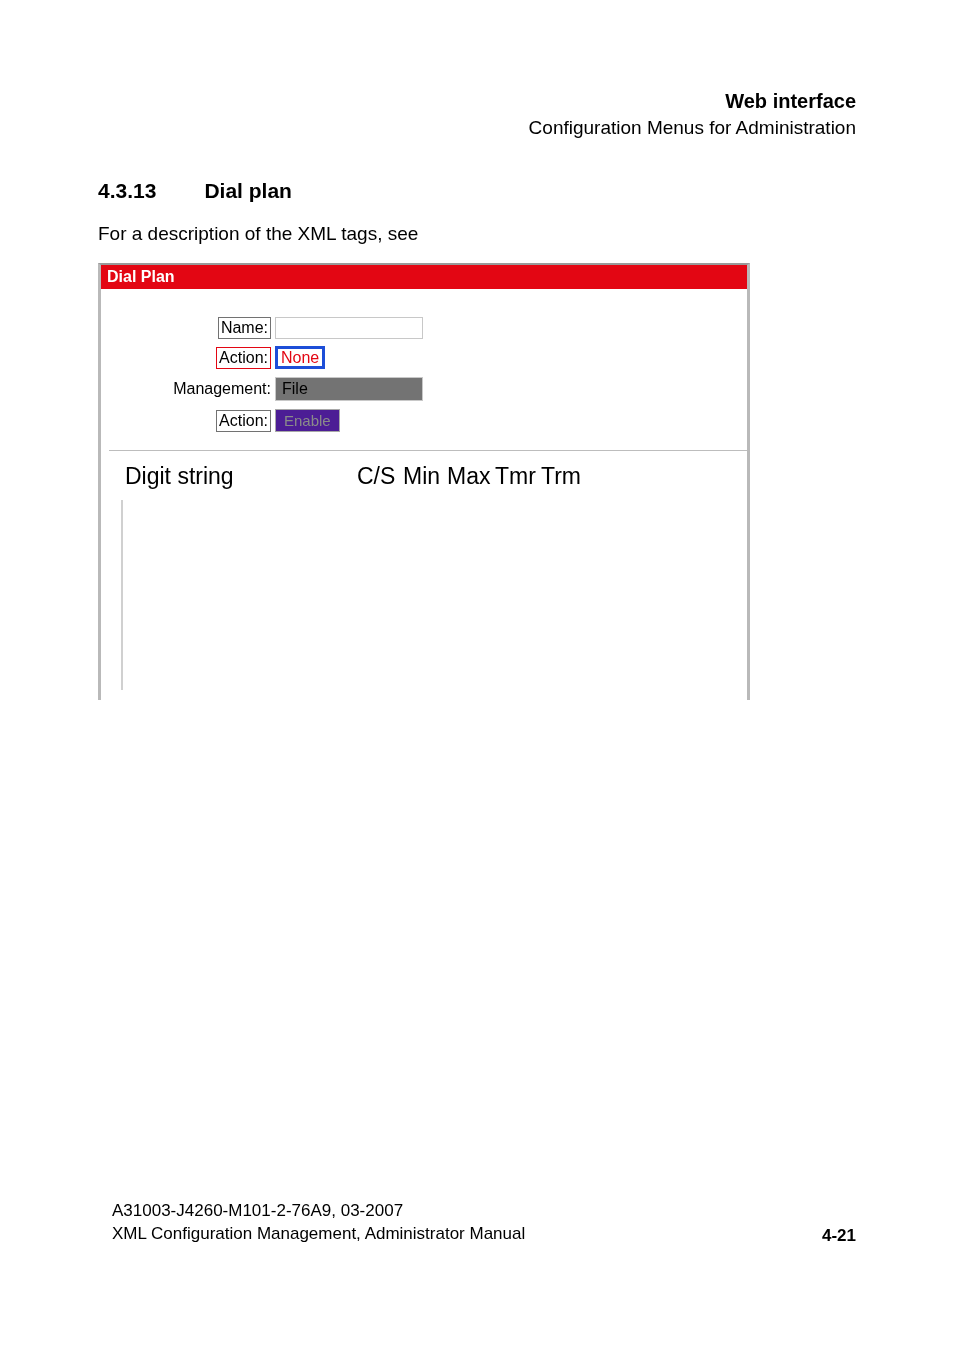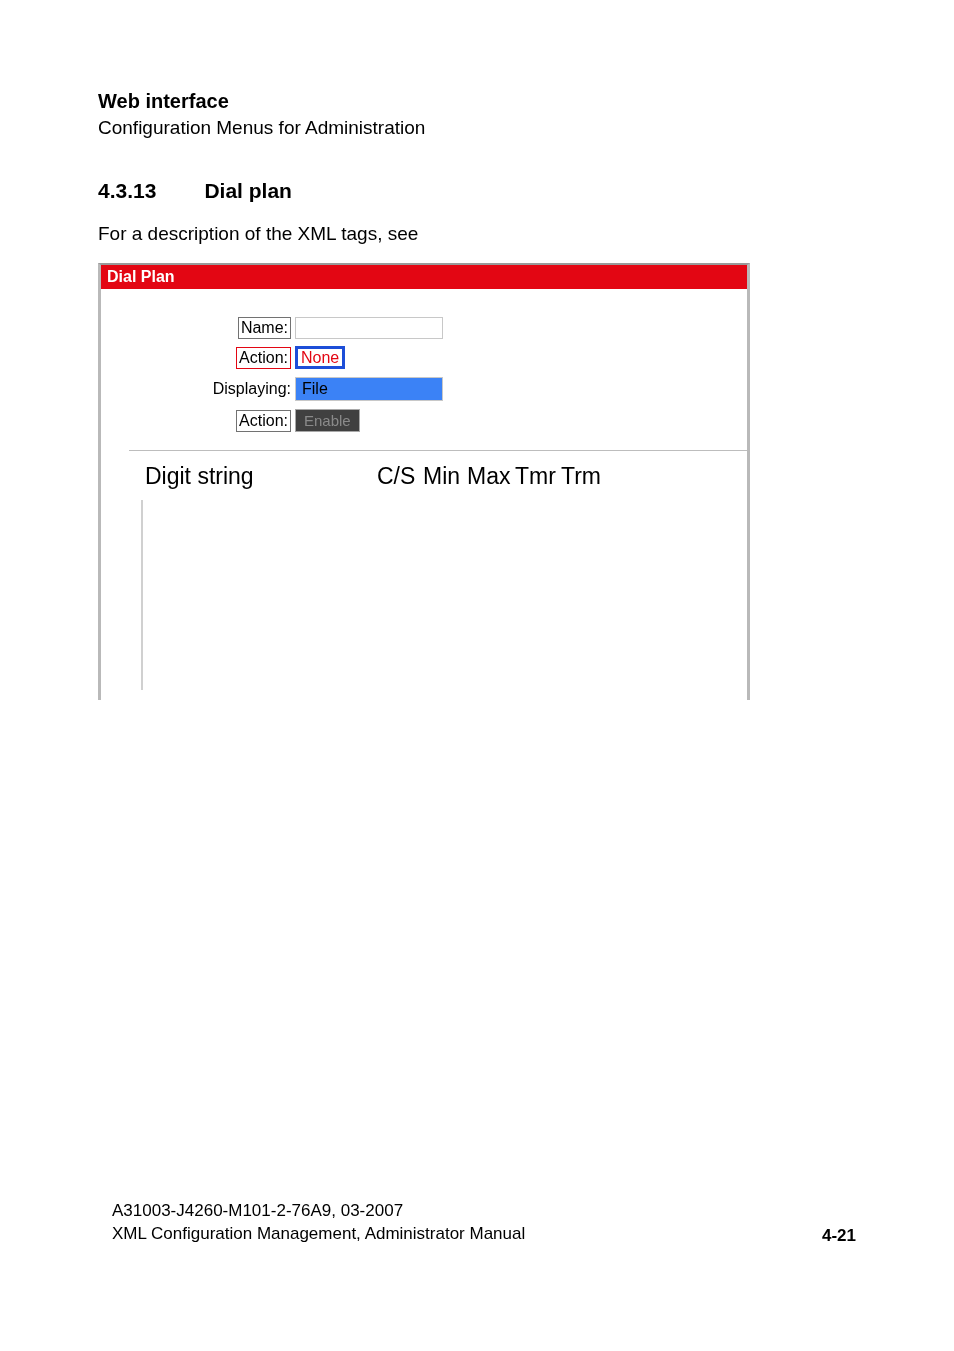--- a/index.html
+++ b/index.html
@@ -8,20 +8,21 @@
       height: 1351px;
       background: #fff;
       font-family: Arial, Helvetica, sans-serif;
       color: #000;
       position: relative;
     }
     .page {
       padding: 90px 98px 0 98px;
     }
     .header-right {
+      text-align: right;
       margin-bottom: 40px;
     }
     .header-title {
       font-weight: bold;
       font-size: 20px;
       margin-bottom: 4px;
     }
     .header-subtitle {
       font-size: 19px;
     }
@@ -50,22 +51,21 @@
       background: #e30613;
       color: #fff;
       font-weight: bold;
       font-size: 16px;
       padding: 3px 6px;
       height: 24px;
       display: flex;
       align-items: center;
     }
     .panel-body {
-      padding: 28px 14px 10px 14px;
-      margin-left: 28px;
+      padding: 28px 14px 10px 22px;
     }
     .form-row {
       display: flex;
       align-items: center;
       margin-bottom: 8px;
     }
     .form-label {
       width: 152px;
       text-align: right;
       font-size: 16px;
@@ -88,29 +88,29 @@
     .name-input-shell {
       border: 1px solid #c8c8c8;
       width: 148px;
       height: 22px;
       background: #fff;
     }
     .select-shell {
       border: 1px solid #c8c8c8;
       width: 148px;
       height: 24px;
-      background: #3b82f6;
+      background: #737373;
       display: flex;
       align-items: center;
       justify-content: space-between;
       padding-left: 6px;
     }
     .btn {
       border: 1px solid #a8a8a8;
-      background: #404040;
+      background: #4c1d95;
       color: #8a8a8a;
       font-size: 15px;
       padding: 1px 8px;
       height: 23px;
       display: inline-flex;
       align-items: center;
     }
     .divider {
       border-top: 1px solid #bdbdbd;
       margin: 18px -14px 12px -14px;
@@ -181,21 +181,21 @@
       <div class="form-row">
         <div class="form-label">
           <span class="label-boxed" style="border-color:#e30613;">Action:</span>
         </div>
         <div class="form-value">
           <span class="value-red-box">None</span>
         </div>
       </div>
 
       <div class="form-row">
-        <div class="form-label">Displaying:</div>
+        <div class="form-label">Management:</div>
         <div class="form-value">
           <div class="select-shell">
             <span>File</span>
           </div>
         </div>
       </div>
 
       <div class="form-row">
         <div class="form-label">
           <span class="label-boxed">Action:</span>

